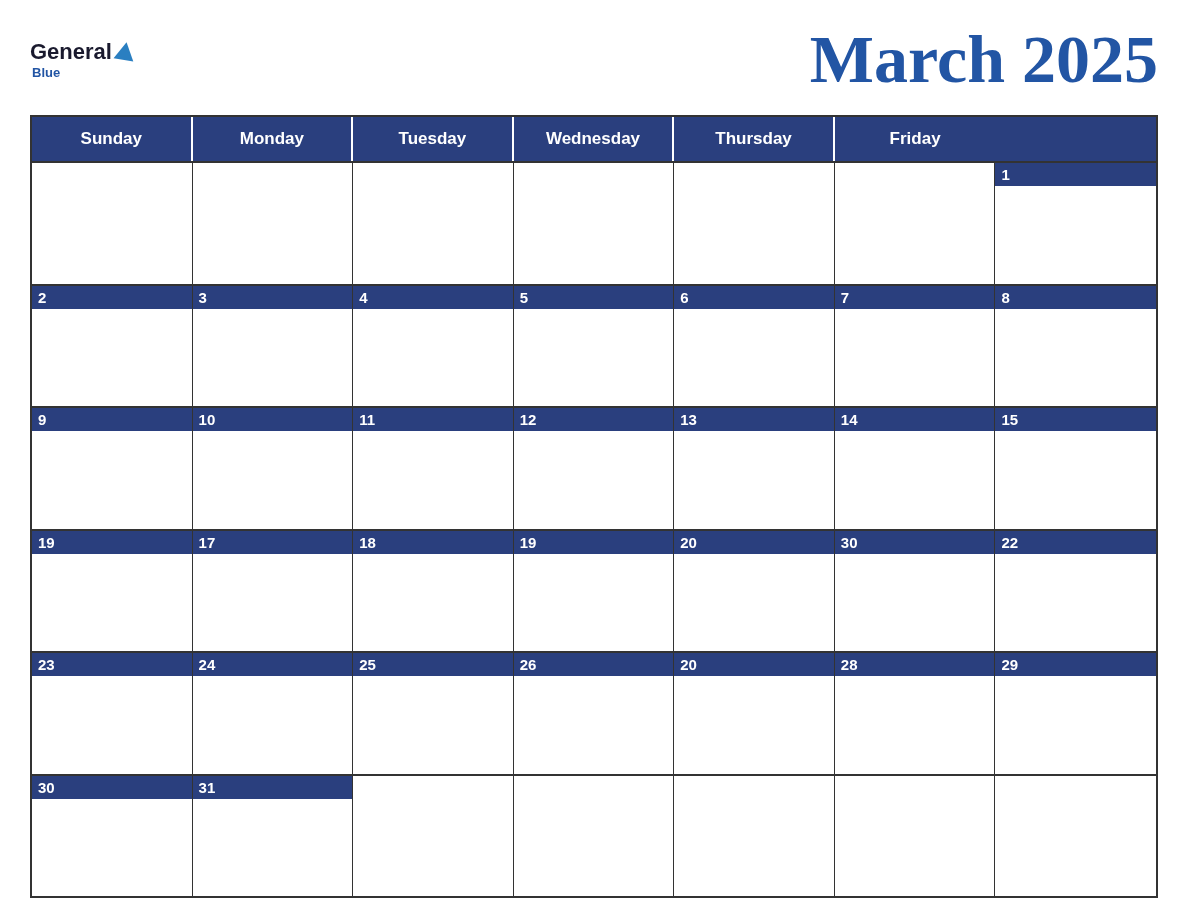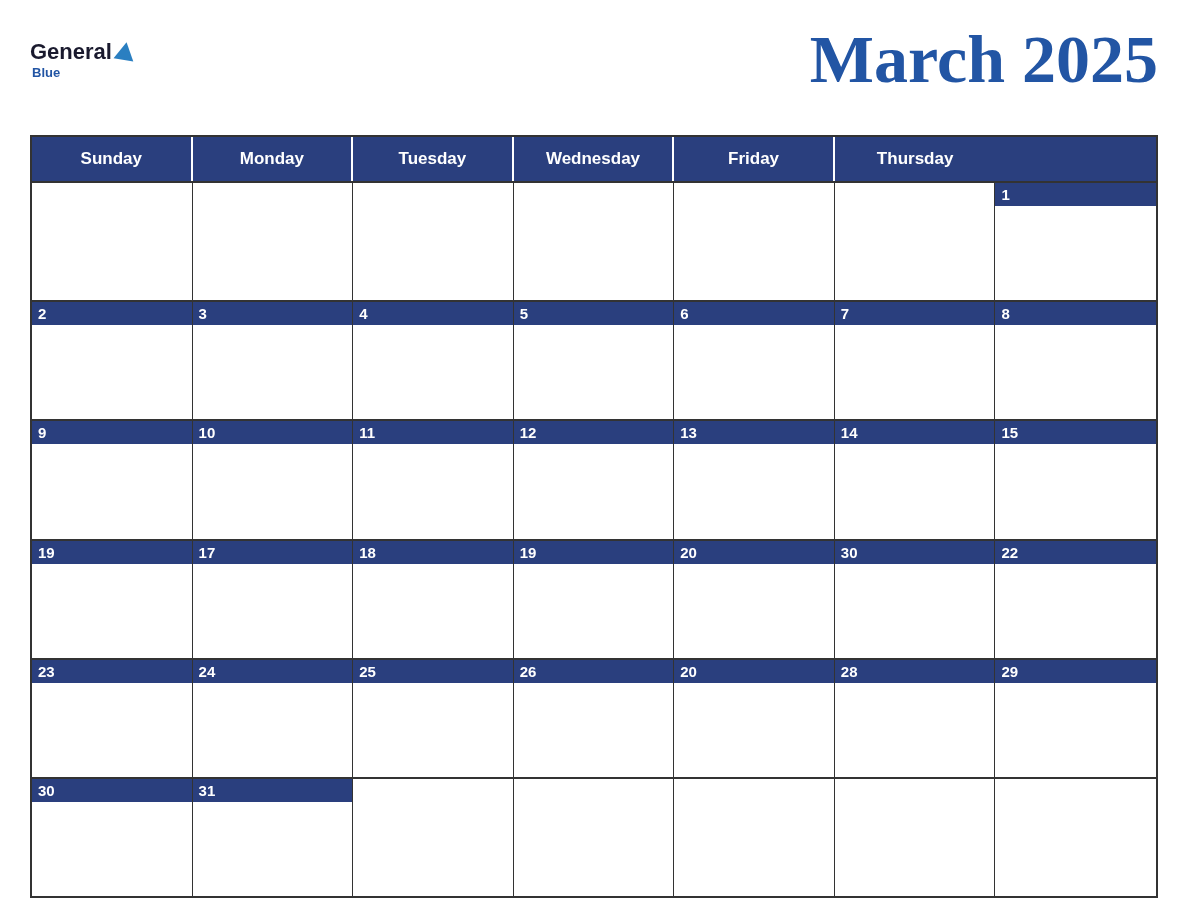--- a/index.html
+++ b/index.html
@@ -15,21 +15,20 @@
       height: 918px;
       overflow: hidden;
     }
 
     .page {
       width: 1188px;
       height: 918px;
       padding: 20px 30px 20px 30px;
       display: flex;
       flex-direction: column;
-      gap: 20px;
     }
 
     .header {
       display: flex;
       justify-content: space-between;
       align-items: center;
       margin-bottom: 16px;
     }
 
     .logo {
@@ -155,22 +154,22 @@
     </div>
     <div class="month-title">March 2025</div>
   </div>
 
   <div class="calendar">
     <div class="calendar-header">
       <div class="calendar-header-cell">Sunday</div>
       <div class="calendar-header-cell">Monday</div>
       <div class="calendar-header-cell">Tuesday</div>
       <div class="calendar-header-cell">Wednesday</div>
+      <div class="calendar-header-cell">Thursday</div>
       <div class="calendar-header-cell">Friday</div>
-      <div class="calendar-header-cell">Thursday</div>
     </div>
 
     <div class="calendar-body" id="calendar-body">
     <div class="calendar-week">
           <div class="calendar-cell">
             <span class="day-number empty">.</span>
           </div>
           <div class="calendar-cell">
             <span class="day-number empty">.</span>
           </div>

